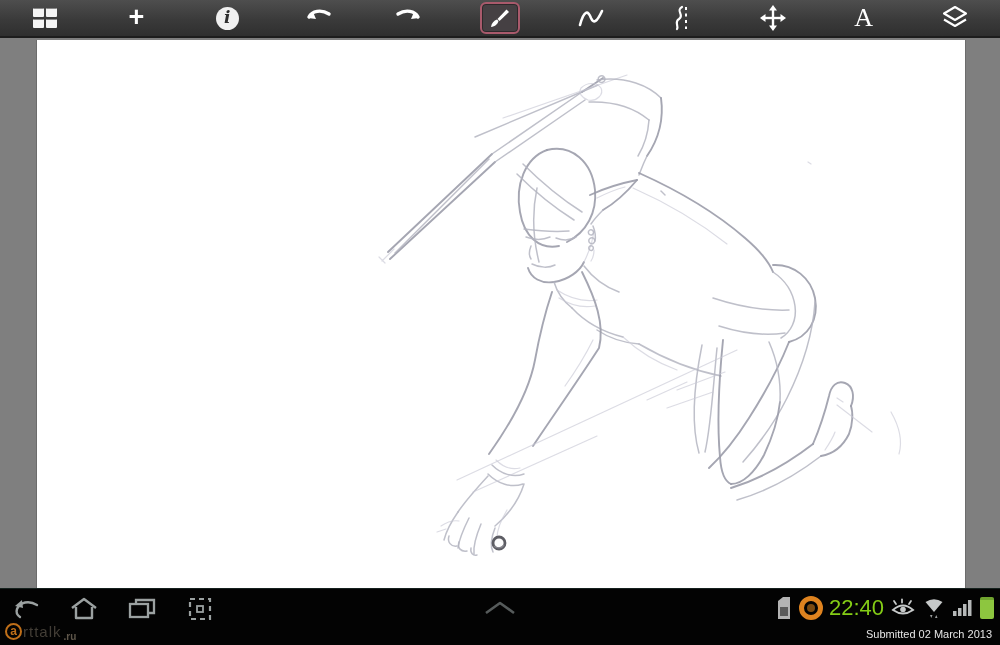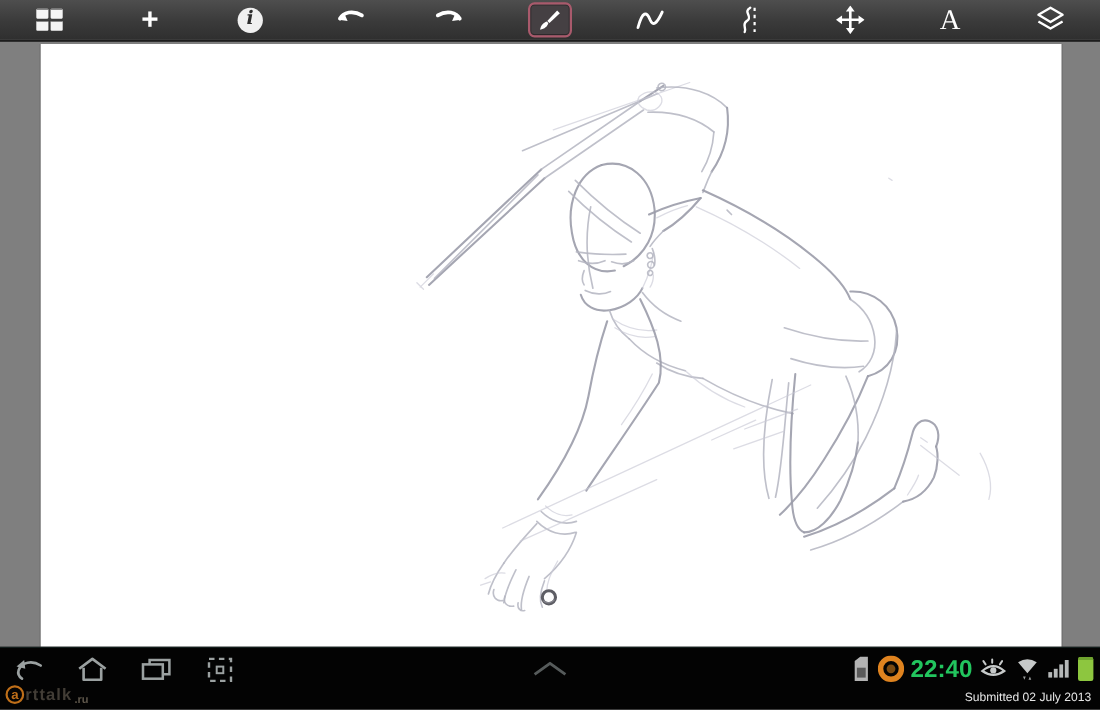--- a/index.html
+++ b/index.html
@@ -41,29 +41,29 @@
 
   
   .sysbar { position:absolute; bottom:0; left:0; width:1000px; height:57px;
             background:#030303; border-top:1px solid #15211e; }
   .navicons { position:absolute; left:10px; top:6px; display:flex; gap:26px; align-items:center; }
   .navbtn { width:32px; height:28px; display:flex; align-items:center; justify-content:center; }
   .chevron { position:absolute; left:468px; top:8px; width:64px; height:22px;
              display:flex; align-items:center; justify-content:center; }
   .status { position:absolute; right:6px; top:4px; height:30px;
             display:flex; align-items:center; gap:6px; }
-  .time { color:#22c55e; font-size:22px; letter-spacing:0; font-family:"Liberation Sans",sans-serif;font-weight:bold; }
+  .time { color:#84cc16; font-size:22px; letter-spacing:0; font-family:"Liberation Sans",sans-serif; }
   .battery { width:14px; height:22px; background:#8dc63f; border-radius:2px;
              border-top:3px solid #6fa32e; }
   .watermark { position:absolute; left:5px; bottom:3px; height:22px;
                display:flex; align-items:center; opacity:.85; }
   .wm-a { width:17px; height:17px; border:2px solid #e0821d; border-radius:50%;
           color:#e0821d; font-size:12px; font-weight:bold; display:flex;
           align-items:center; justify-content:center; margin-right:1px; }
-  .wm-body { color:#4e483f; font-size:15px; font-weight:bold; letter-spacing:1px; }
+  .wm-body { color:#4e483f; font-size:15px; font-weight:normal; letter-spacing:1px; }
   .wm-suffix { color:#6e6557; font-size:10px; margin-left:2px; align-self:flex-end;font-weight:bold; }
   .submitted { position:absolute; right:8px; bottom:5px; color:#e6e6e6; font-size:11px; }
 </style>
 </head>
 <body>
 
 <div class="screen">
 
   <div class="toolbar">
 
@@ -310,16 +310,16 @@
       </svg>
       <div class="battery"></div>
     </div>
 
     <div class="watermark">
       <span class="wm-a">a</span>
       <span class="wm-body">rttalk</span>
       <span class="wm-suffix">.ru</span>
     </div>
 
-    <div class="submitted">Submitted 02 July 2013</div>
+    <div class="submitted">Submitted 02 March 2013</div>
   </div>
 
 </div>
 
 </body></html>

